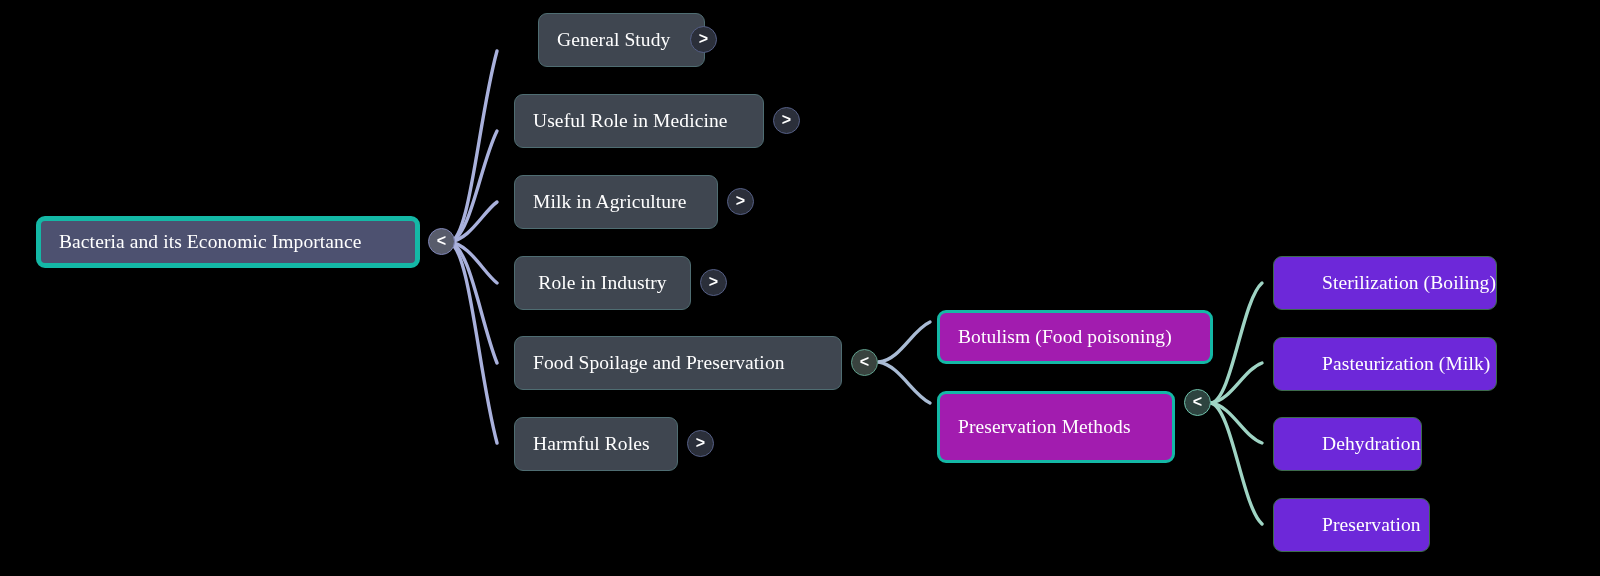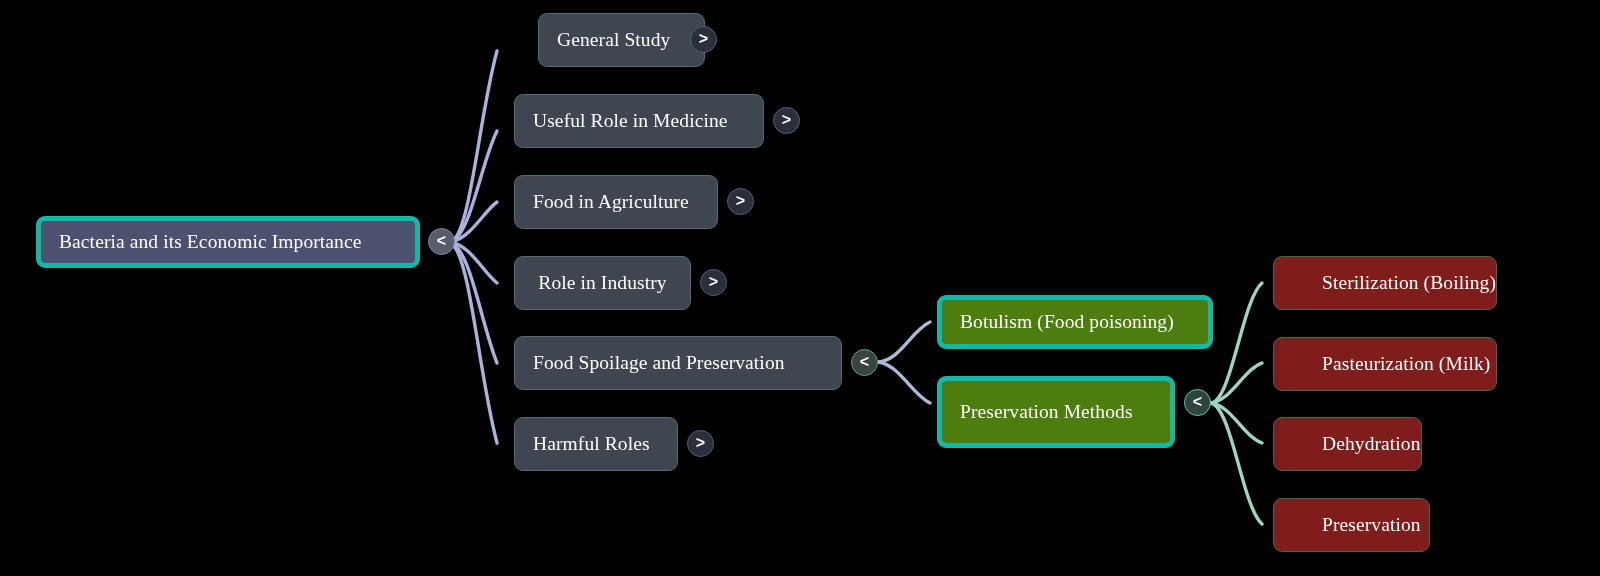--- a/index.html
+++ b/index.html
@@ -40,26 +40,27 @@
     background: #4d5170;
     border: 5px solid #14b8a6;
     box-shadow: 0 1px 2px rgba(0,0,0,0.55);
   }
   .node.branch {
     background: #3f4650;
     border: 1px solid #4f6d72;
     box-shadow: 0 1px 2px rgba(0,0,0,0.55);
   }
   .node.green-dark {
-    background: #4d7c0f;
-    border: 5px solid #14b8a6;
-    box-shadow: 0 1px 2px rgba(0,0,0,0.55);
+    background: #a21caf;
+    border: 3px solid #14b8a6;
+    box-shadow: 0 1px 2px rgba(0,0,0,0.55);
+    margin-top: 15px;
   }
   .node.green-leaf {
-    background: #7f1d1d;
+    background: #6d28d9;
     border: 1px solid #3d6b4c;
     box-shadow: 0 1px 2px rgba(0,0,0,0.55);
     padding-left: 48px;
   }
   .node-label {
     display: block;
   }
   .toggle {
     position: absolute;
     box-sizing: border-box;
@@ -138,21 +139,21 @@
   </div>
 
   <div class="node branch" style="left:514px; top:94px; width:250px; height:54px;">
     <span class="node-label">Useful Role in Medicine</span>
   </div>
   <div class="toggle expand-dark" style="left:773px; top:107px;">
     <span class="toggle-glyph">&gt;</span>
   </div>
 
   <div class="node branch" style="left:514px; top:175px; width:204px; height:54px;">
-    <span class="node-label">Food in Agriculture</span>
+    <span class="node-label">Milk in Agriculture</span>
   </div>
   <div class="toggle expand-dark" style="left:727px; top:188px;">
     <span class="toggle-glyph">&gt;</span>
   </div>
 
   <div class="node branch" style="left:514px; top:256px; width:177px; height:54px;justify-content:center;">
     <span class="node-label">Role in Industry</span>
   </div>
   <div class="toggle expand-dark" style="left:700px; top:269px;">
     <span class="toggle-glyph">&gt;</span>

